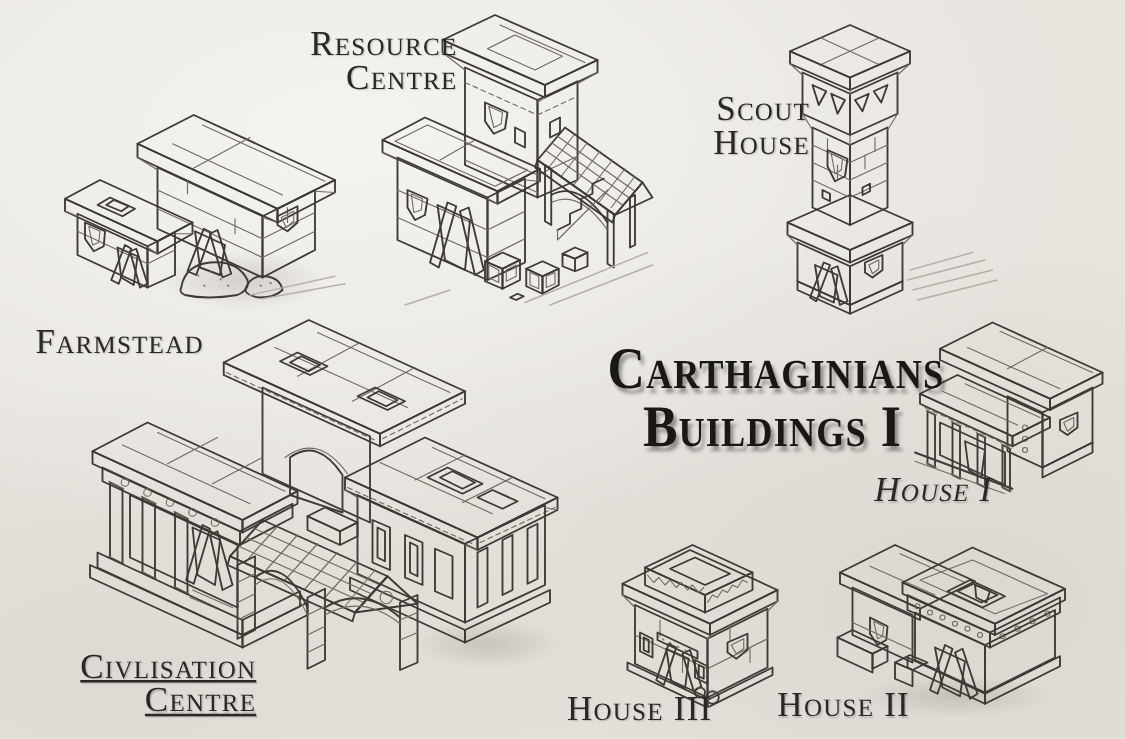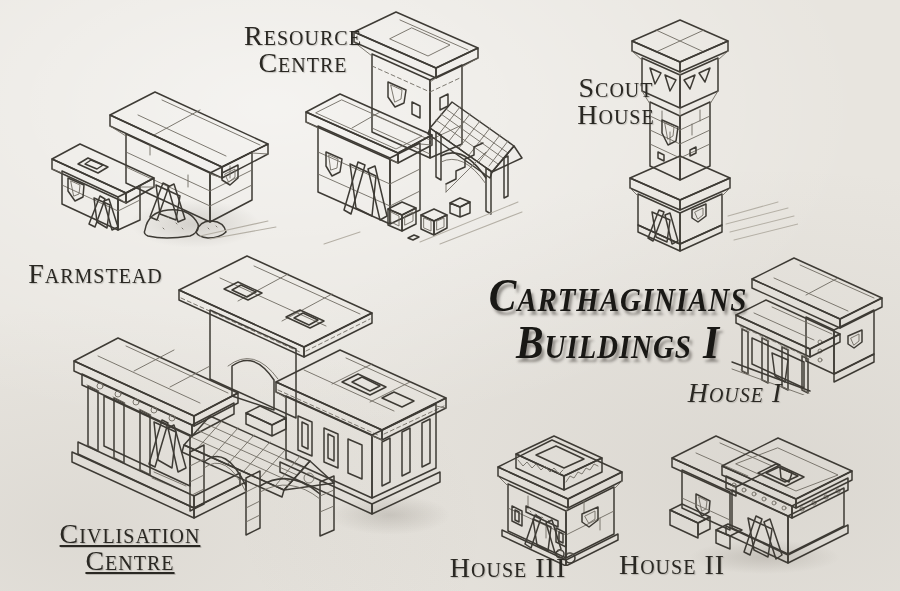--- a/index.html
+++ b/index.html
@@ -14,28 +14,28 @@
   }
   .sk{position:absolute;}
   .sk path,.sk circle{stroke:#3e3b35;stroke-width:1.5;stroke-linejoin:round;stroke-linecap:round;fill:none;}
   .s-face{fill:#f0eee8;}
   .s-mid{fill:#e0ddd5;}
   .s-ink{fill:#403d36;stroke:#2f2d28;stroke-width:1.2;}
   .sk .s-thin{stroke:#6f6b62;stroke-width:0.9;}
   .sk .s-dash{stroke-dasharray:4 3;}
   .sk .s-faint{stroke:#b5b0a6;stroke-width:1.1;}
   .label{
-    position:absolute;text-align:center;font-variant:small-caps;
+    position:absolute;text-align:right;font-variant:small-caps;
     color:#2a2823;letter-spacing:1px;font-size:28px;line-height:27px;
     text-shadow:1px 1px 1px rgba(95,92,85,0.30);white-space:nowrap;
   }
   .title{
     position:absolute;text-align:center;font-variant:small-caps;
     color:#191815;font-weight:bold;font-size:47px;line-height:47px;letter-spacing:1px;
-    text-shadow:3px 4px 3px rgba(48,45,40,0.45);white-space:nowrap;font-style:italic;
+    text-shadow:3px 4px 3px rgba(48,45,40,0.45);white-space:nowrap;
   }
   .t-line{transform:scaleX(0.88);transform-origin:center;}
   .smudge{position:absolute;border-radius:50%;
     background:radial-gradient(closest-side, rgba(108,102,92,0.22), rgba(108,102,92,0));}
 </style>
 </head>
 <body>
 
 <div class="sheet">
 
@@ -331,21 +331,21 @@
     <path class="s-thin" d="M82,134 l4,1 M91,137 l6,1"></path>
   </svg>
 
   <div class="label" style="left:28px;top:233px;width:135px;margin-top:27px;">
     <div>Farmstead</div>
   </div>
   <div class="label" style="left:240px;top:22px;width:126px;">
     <div>Resource</div>
     <div>Centre</div>
   </div>
-  <div class="label" style="left:564px;top:74px;width:104px;">
+  <div class="label" style="left:544px;top:74px;width:104px;">
     <div>Scout</div>
     <div>House</div>
   </div>
   <div class="label" style="left:55px;top:520px;width:150px;text-decoration:underline;">
     <div>Civlisation</div>
     <div>Centre</div>
   </div>
   <div class="label" style="left:676px;top:379px;width:118px;font-style:italic;">
     <div>House I</div>
   </div>

